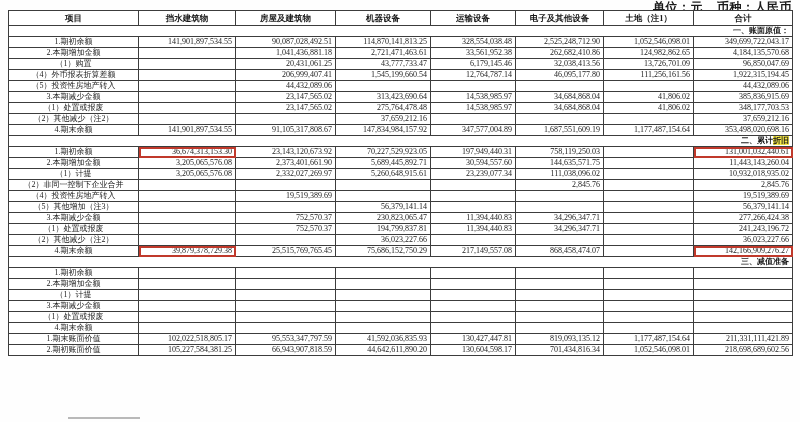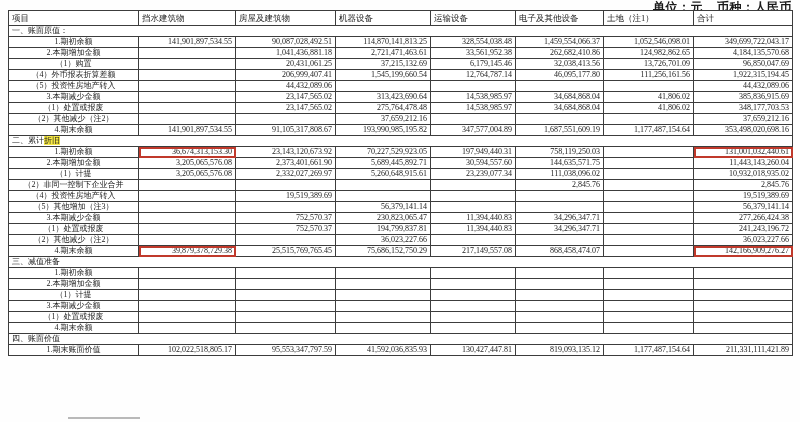--- a/index.html
+++ b/index.html
@@ -2,24 +2,24 @@
 <html style="--box-color: #c0392b; --hl-color: #f7e945;"><head>
 <meta charset="utf-8">
 <style>
   html,body{margin:0;padding:0;background:#ffffff;}
   body{width:800px;height:422px;font-family:"Liberation Serif","DejaVu Serif",serif;color:#1a1a1a;position:relative;overflow:hidden;}
   .sheet{position:absolute;inset:0;background:#fefefe;}
   .unit-line{position:absolute;top:-1px;right:8px;font-size:12px;font-weight:bold;white-space:nowrap;letter-spacing:.5px;}
   .unit-line span{margin-left:14px;}
   table{position:absolute;top:10px;left:8px;border-collapse:collapse;table-layout:fixed;background:#fff;}
   th,td{border:1px solid #3c3c3c;font-size:8px;line-height:10px;height:10px;padding:0 3px;white-space:nowrap;overflow:hidden;}
-  th{font-weight:normal;text-align:left;height:14px;font-size:8.5px;}
+  th{font-weight:bold;text-align:center;height:14px;font-size:8.5px;}
   td.lbl{text-align:center;}
   td.num{text-align:right;}
-  tr.section td{text-align:left;font-weight:normal;}
+  tr.section td{text-align:right;font-weight:bold;}
   .boxed{outline:2px solid var(--box-color,#c0392b);outline-offset:-2px;}
   .hl{background:var(--hl-color,#f7e945);}
   .artifact{position:absolute;left:68px;top:417px;width:72px;height:2px;background:#b9b9b9;}
 </style>
 </head>
 <body>
 
 <div class="sheet">
   <div class="unit-line">
     <b>单位：元</b><span>币种：人民币</span>
@@ -51,39 +51,39 @@
     <tbody id="table-body">
         <tr class="section">
           <td colspan="8">一、账面原值：</td>
         </tr>
         <tr>
           <td class="lbl">1.期初余额</td>
           <td class="num">141,901,897,534.55</td>
           <td class="num">90,087,028,492.51</td>
           <td class="num">114,870,141,813.25</td>
           <td class="num">328,554,038.48</td>
-          <td class="num">1,459,554,066.37</td>
+          <td class="num">2,525,248,712.90</td>
           <td class="num">1,052,546,098.01</td>
           <td class="num">349,699,722,043.17</td>
         </tr>
         <tr>
           <td class="lbl">2.本期增加金额</td>
           <td class="num"></td>
           <td class="num">1,041,436,881.18</td>
           <td class="num">2,721,471,463.61</td>
           <td class="num">33,561,952.38</td>
           <td class="num">262,682,410.86</td>
           <td class="num">124,982,862.65</td>
           <td class="num">4,184,135,570.68</td>
         </tr>
         <tr>
           <td class="lbl">（1）购置</td>
           <td class="num"></td>
           <td class="num">20,431,061.25</td>
-          <td class="num">37,215,132.69</td>
+          <td class="num">43,777,733.47</td>
           <td class="num">6,179,145.46</td>
           <td class="num">32,038,413.56</td>
           <td class="num">13,726,701.09</td>
           <td class="num">96,850,047.69</td>
         </tr>
         <tr>
           <td class="lbl">（4）外币报表折算差额</td>
           <td class="num"></td>
           <td class="num">206,999,407.41</td>
           <td class="num">1,545,199,660.54</td>
@@ -129,21 +129,21 @@
           <td class="num">37,659,212.16</td>
           <td class="num"></td>
           <td class="num"></td>
           <td class="num"></td>
           <td class="num">37,659,212.16</td>
         </tr>
         <tr>
           <td class="lbl">4.期末余额</td>
           <td class="num">141,901,897,534.55</td>
           <td class="num">91,105,317,808.67</td>
-          <td class="num">193,990,985,195.82</td>
+          <td class="num">147,834,984,157.92</td>
           <td class="num">347,577,004.89</td>
           <td class="num">1,687,551,609.19</td>
           <td class="num">1,177,487,154.64</td>
           <td class="num">353,498,020,698.16</td>
         </tr>
         <tr class="section">
           <td colspan="8">二、累计<span class="hl">折旧</span></td>
         </tr>
         <tr>
           <td class="lbl">1.期初余额</td>
@@ -300,31 +300,38 @@
         </tr>
         <tr>
           <td class="lbl">4.期末余额</td>
           <td class="num"></td>
           <td class="num"></td>
           <td class="num"></td>
           <td class="num"></td>
           <td class="num"></td>
           <td class="num"></td>
           <td class="num"></td>
-        </tr>
-        <tr class="section">
-          <td colspan="8">四、账面价值</td>
         </tr>
         <tr>
           <td class="lbl">1.期末账面价值</td>
           <td class="num">102,022,518,805.17</td>
           <td class="num">95,553,347,797.59</td>
           <td class="num">41,592,036,835.93</td>
           <td class="num">130,427,447.81</td>
           <td class="num">819,093,135.12</td>
           <td class="num">1,177,487,154.64</td>
           <td class="num">211,331,111,421.89</td>
         </tr>
+        <tr>
+          <td class="lbl">2.期初账面价值</td>
+          <td class="num">105,227,584,381.25</td>
+          <td class="num">66,943,907,818.59</td>
+          <td class="num">44,642,611,890.20</td>
+          <td class="num">130,604,598.17</td>
+          <td class="num">701,434,816.34</td>
+          <td class="num">1,052,546,098.01</td>
+          <td class="num">218,698,689,602.56</td>
+        </tr>
       </tbody>
   </table>
 
   <div class="artifact"></div>
 </div>
 
 </body></html>

